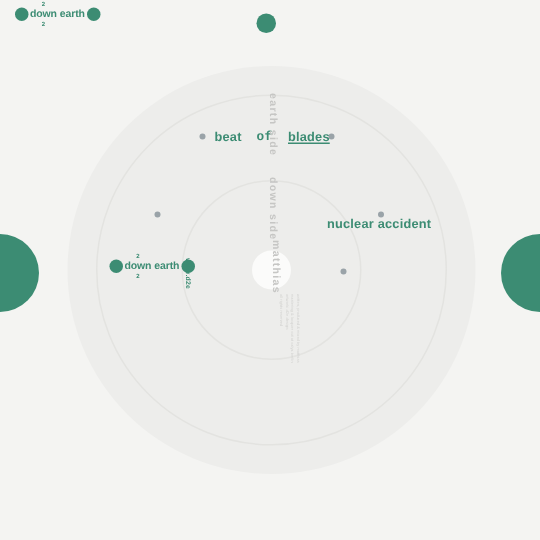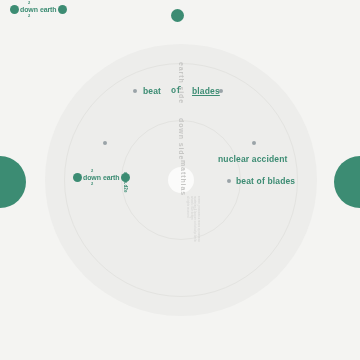--- a/index.html
+++ b/index.html
@@ -93,21 +93,21 @@
     width: 4px;
     height: 4px;
     border-radius: 50%;
     background: #9aa3a8;
   }
 
   .t-beat      { left: 143px; top: 86px; }
   .t-of        { left: 171px; top: 86px; font-family: Liberation Mono, monospace; }
   .t-blades    { left: 192px; top: 86px; text-decoration: underline; }
   .t-bleeding  { left: 112px; top: 138px; }
-  .t-nuclear   { left: 190px; top: 154px; padding-left: 28px; }
+  .t-nuclear   { left: 190px; top: 144px; padding-left: 28px; }
   .t-bob       { left: 236px; top: 176px; }
 
   .d-1 { left: 133px; top: 89px; }
   .d-2 { left: 219px; top: 89px; }
   .d-3 { left: 103px; top: 141px; }
   .d-4 { left: 252px; top: 141px; }
   .d-5 { left: 227px; top: 179px; }
 
   
   .vside {
@@ -222,21 +222,20 @@
   <div class="dot d-1"></div>
   <div class="dot d-2"></div>
   <div class="dot d-3"></div>
   <div class="dot d-4"></div>
   <div class="dot d-5"></div>
 
   <div class="track t-beat">beat</div>
   <div class="track t-of">of</div>
   <div class="track t-blades">blades</div>
   <div class="track t-nuclear">nuclear accident</div>
-  <div class="track t-bob">beat of blades</div>
 
   <div class="vside v-earth">earth side</div>
   <div class="vside v-down">down side</div>
   <div class="vside v-matthias">matthias</div>
 
   <div class="credits">
     <span>written, produced &amp; mixed by matthias</span>
     <span>mastering &amp; lacquer cut at calyx berlin</span>
     <span>artwork: d2e design</span>
     <span>all rights reserved</span>

